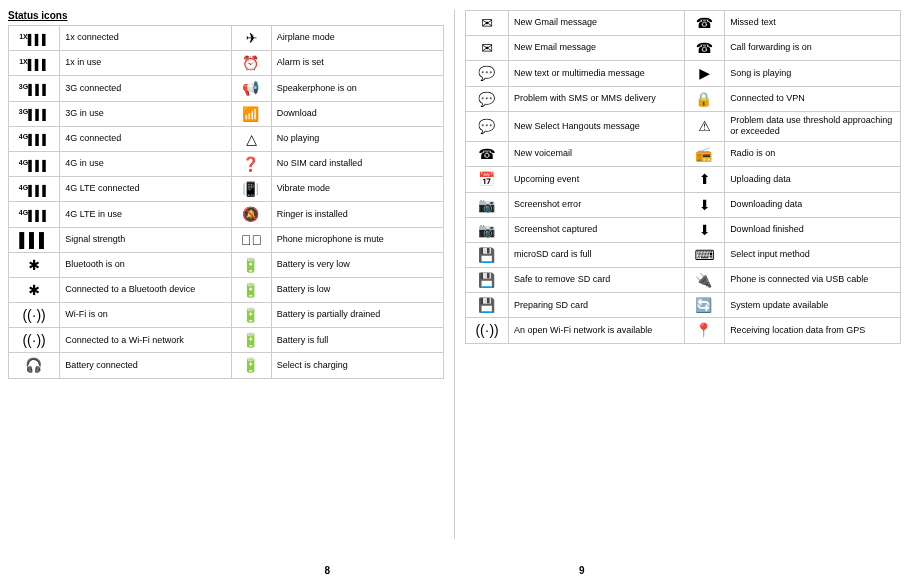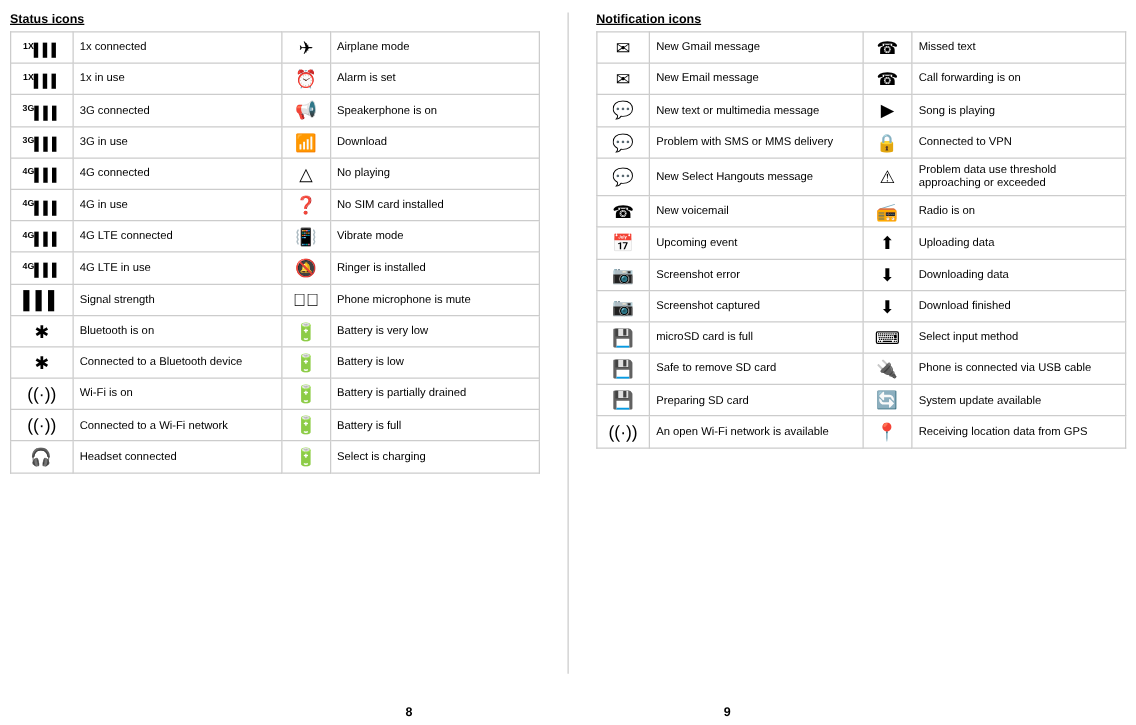--- a/index.html
+++ b/index.html
@@ -10,21 +10,21 @@
       color: #000;
       width: 909px;
       min-height: 580px;
       display: flex;
       flex-direction: column;
     }
     .page {
       display: flex;
       flex-direction: row;
       padding: 10px 8px 20px 8px;
-      gap: 18px;
+      gap: 6px;
       flex: 1;
     }
     .section {
       flex: 1;
     }
     .section-title {
       font-size: 10px;
       font-weight: bold;
       margin-bottom: 4px;
       text-decoration: underline;
@@ -146,32 +146,31 @@
       <td class="label-cell">Battery is partially drained</td>
     </tr>
           <tr>
       <td class="icon-cell">((·))</td>
       <td class="label-cell">Connected to a Wi-Fi network</td>
       <td class="icon-cell">🔋</td>
       <td class="label-cell">Battery is full</td>
     </tr>
           <tr>
       <td class="icon-cell">🎧</td>
-      <td class="label-cell">Headset connected</td>
+      <td class="label-cell">Battery connected</td>
       <td class="icon-cell">🔋</td>
       <td class="label-cell">Select is charging</td>
     </tr>
         </tbody>
     </table>
   </div>
 
   <div class="divider"></div>
 
   <div class="section">
-    <div class="section-title">Notification icons</div>
     <table>
       <tbody id="notif-tbody">
           <tr>
       <td class="icon-cell">✉</td>
       <td class="label-cell">New Gmail message</td>
       <td class="icon-cell">☎</td>
       <td class="label-cell">Missed text</td>
     </tr>
           <tr>
       <td class="icon-cell">✉</td>

